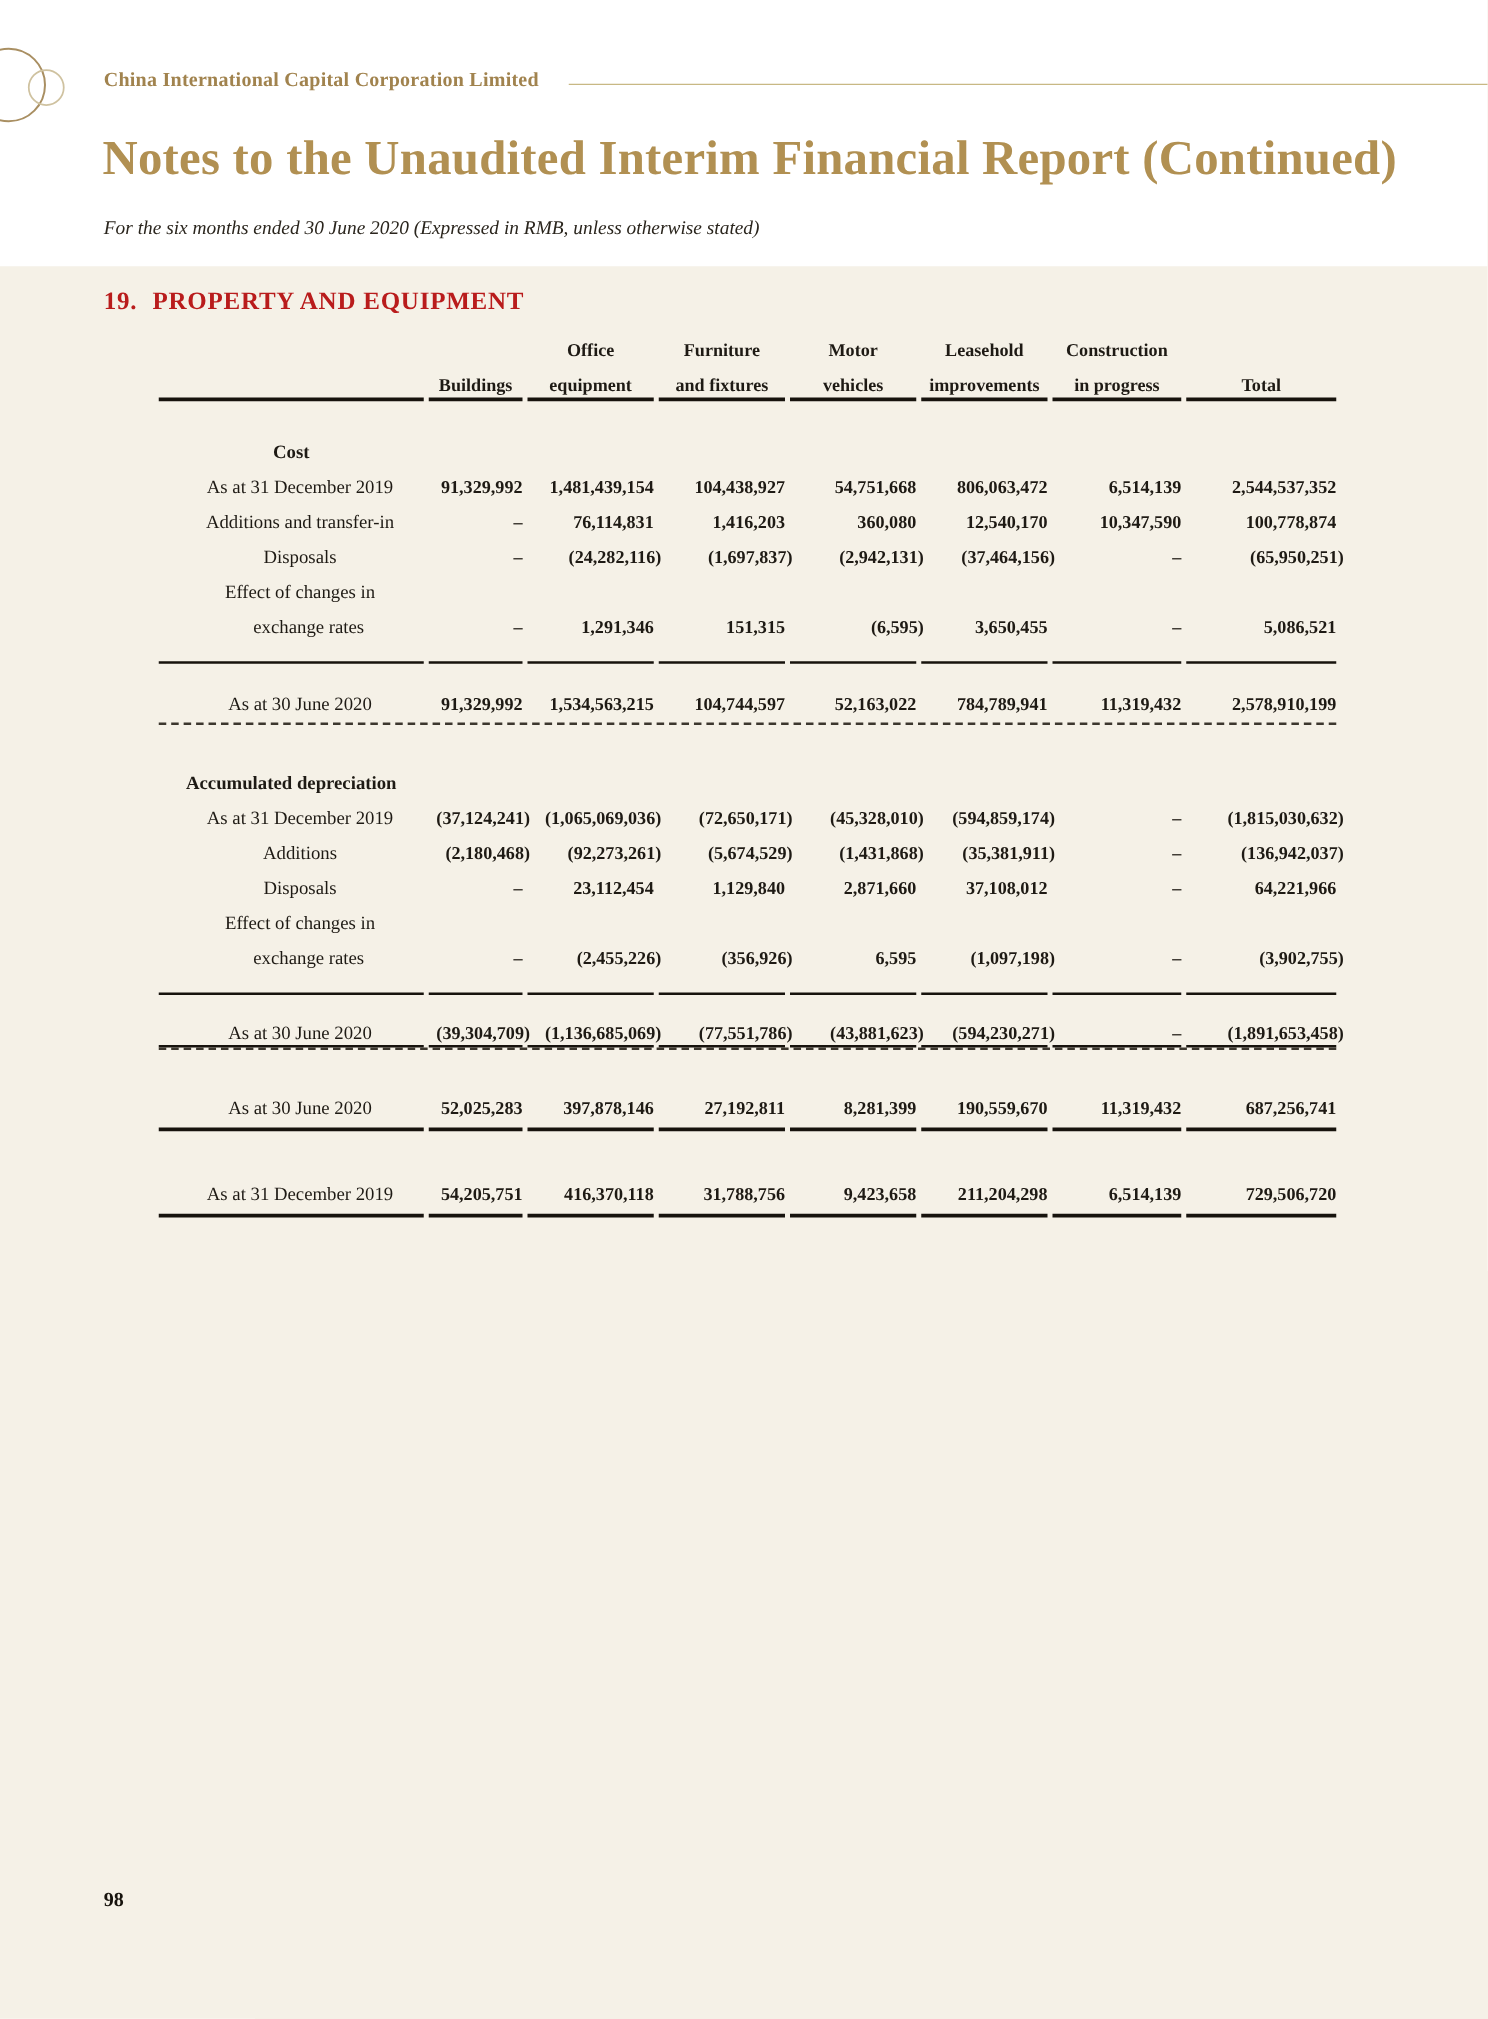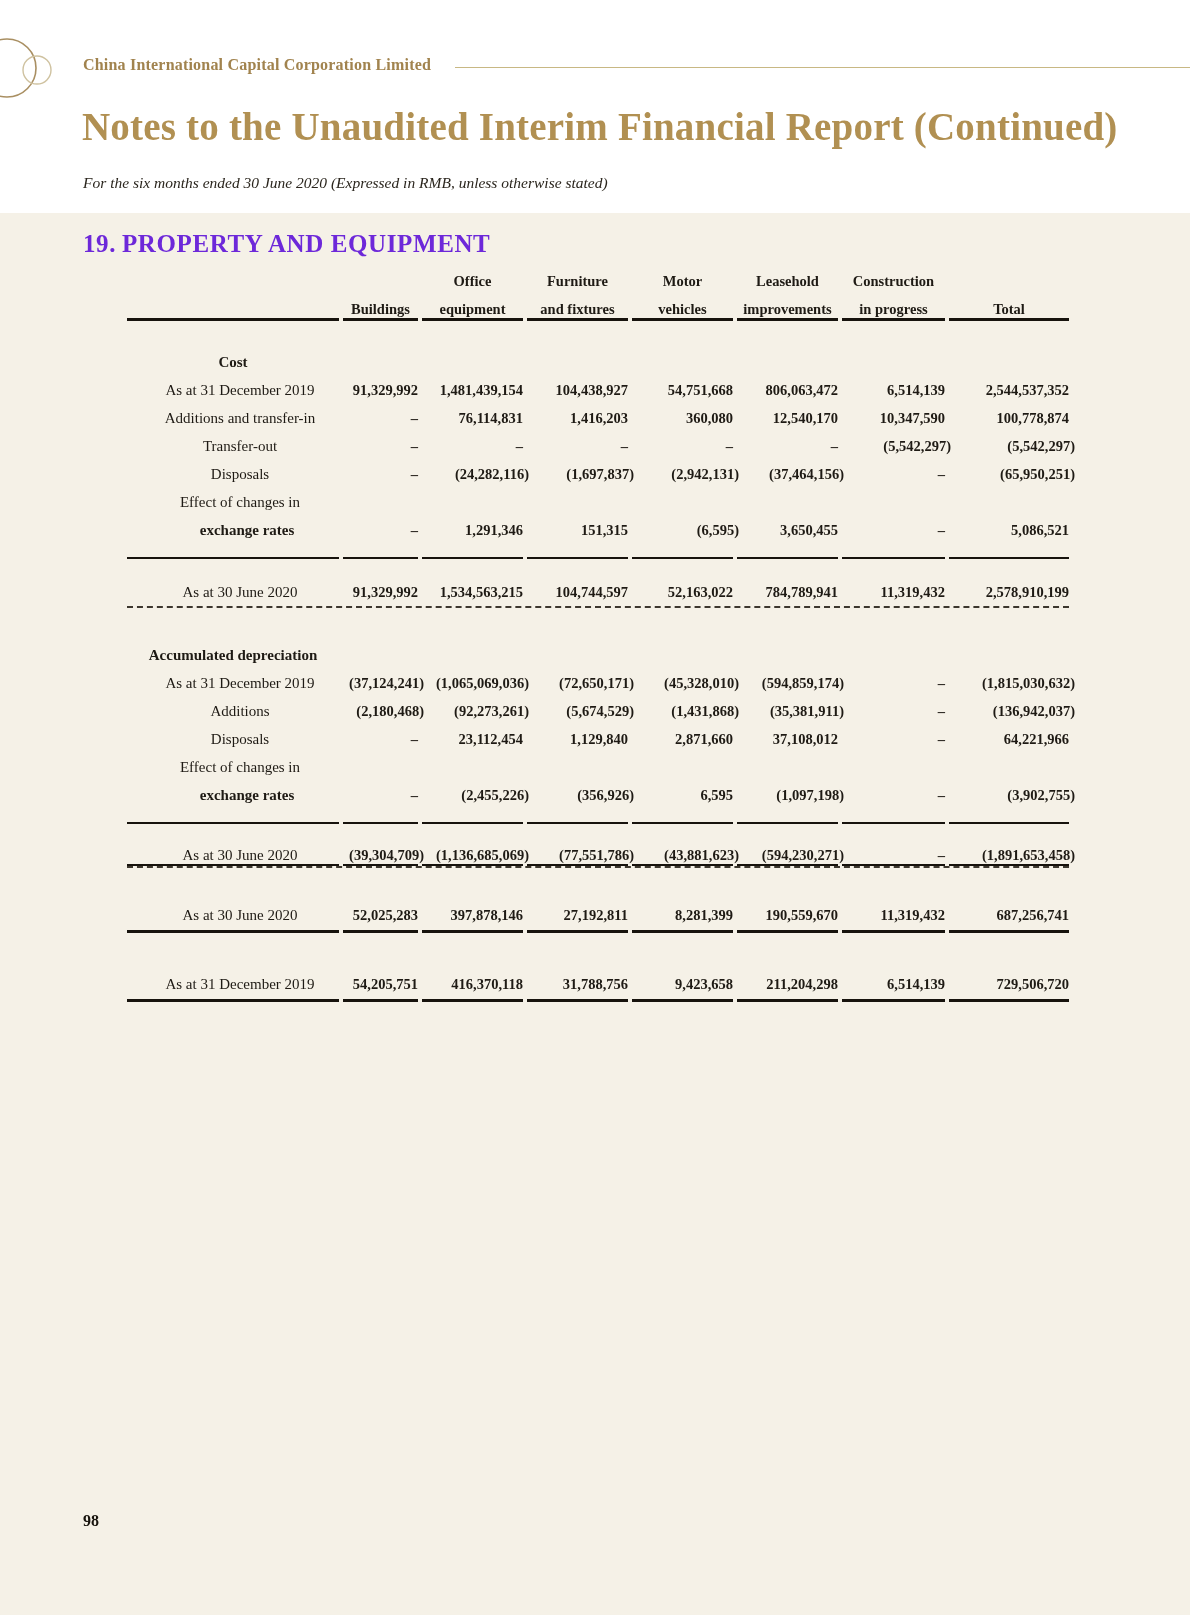--- a/index.html
+++ b/index.html
@@ -26,33 +26,33 @@
   .page-subtitle {
     position:absolute; left:83px; top:174px;
     font-size:15.5px; font-style:italic; color:#2a251d;
   }
   .content-panel {
     position:absolute; left:0; top:213px; width:1190px; height:1402px;
     background:#f5f1e7;
   }
   .section-heading {
     position:absolute; left:83px; top:17px;
-    font-size:25px; font-weight:bold; color:#6d28d9; letter-spacing:0.6px;
+    font-size:20px; font-weight:bold; color:#b91c1c; letter-spacing:0.6px;
   }
   .section-heading .num { display:inline-block; width:39px; }
   table.pe-table {
     position:absolute; left:123px; top:51px;
     border-collapse:separate; border-spacing:4px 0;
     font-size:15px; color:#1e1a14; table-layout:fixed;
   }
   td { vertical-align:bottom; height:28px; padding:0; overflow:visible; }
   tr.hdr1 td { height:26px; }
   td.lbl { text-align:center; padding-left:14px; white-space:nowrap; }
   td.lbl.h0 { padding-left:0; font-weight:bold; }
-  td.lbl.h2 { padding-left:28px;font-weight:bold; }
+  td.lbl.h2 { padding-left:28px; }
   td.num { text-align:right; font-weight:bold; font-size:14.5px; white-space:nowrap; }
   td.num > span { display:inline-block; position:relative; }
   td.num > span.paren { right:-6px; }
   tr.hdr1 td, tr.hdr2 td { font-weight:bold; font-size:14.5px; text-align:center; white-space:nowrap; }
   tr.rule-thick td { height:0; border-top:3px solid #17130d; }
   tr.rule-thin  td { height:0; border-top:2px solid #17130d; }
   tr.rule-dashed td { height:0; border-top:2px dashed #3c372e; }
   tr.uline td { border-bottom:2px solid #17130d; }
   tr.sp td { height:auto; }
   .page-number {
@@ -148,30 +148,20 @@
         <td class="lbl">Additions and transfer-in</td>
         <td class="num"><span>–</span></td>
         <td class="num"><span>76,114,831</span></td>
         <td class="num"><span>1,416,203</span></td>
         <td class="num"><span>360,080</span></td>
         <td class="num"><span>12,540,170</span></td>
         <td class="num"><span>10,347,590</span></td>
         <td class="num"><span>100,778,874</span></td>
       </tr>
       <tr>
-        <td class="lbl">Transfer-out</td>
-        <td class="num"><span>–</span></td>
-        <td class="num"><span>–</span></td>
-        <td class="num"><span>–</span></td>
-        <td class="num"><span>–</span></td>
-        <td class="num"><span>–</span></td>
-        <td class="num"><span class="paren">(5,542,297)</span></td>
-        <td class="num"><span class="paren">(5,542,297)</span></td>
-      </tr>
-      <tr>
         <td class="lbl">Disposals</td>
         <td class="num"><span>–</span></td>
         <td class="num"><span class="paren">(24,282,116)</span></td>
         <td class="num"><span class="paren">(1,697,837)</span></td>
         <td class="num"><span class="paren">(2,942,131)</span></td>
         <td class="num"><span class="paren">(37,464,156)</span></td>
         <td class="num"><span>–</span></td>
         <td class="num"><span class="paren">(65,950,251)</span></td>
       </tr>
       <tr>

